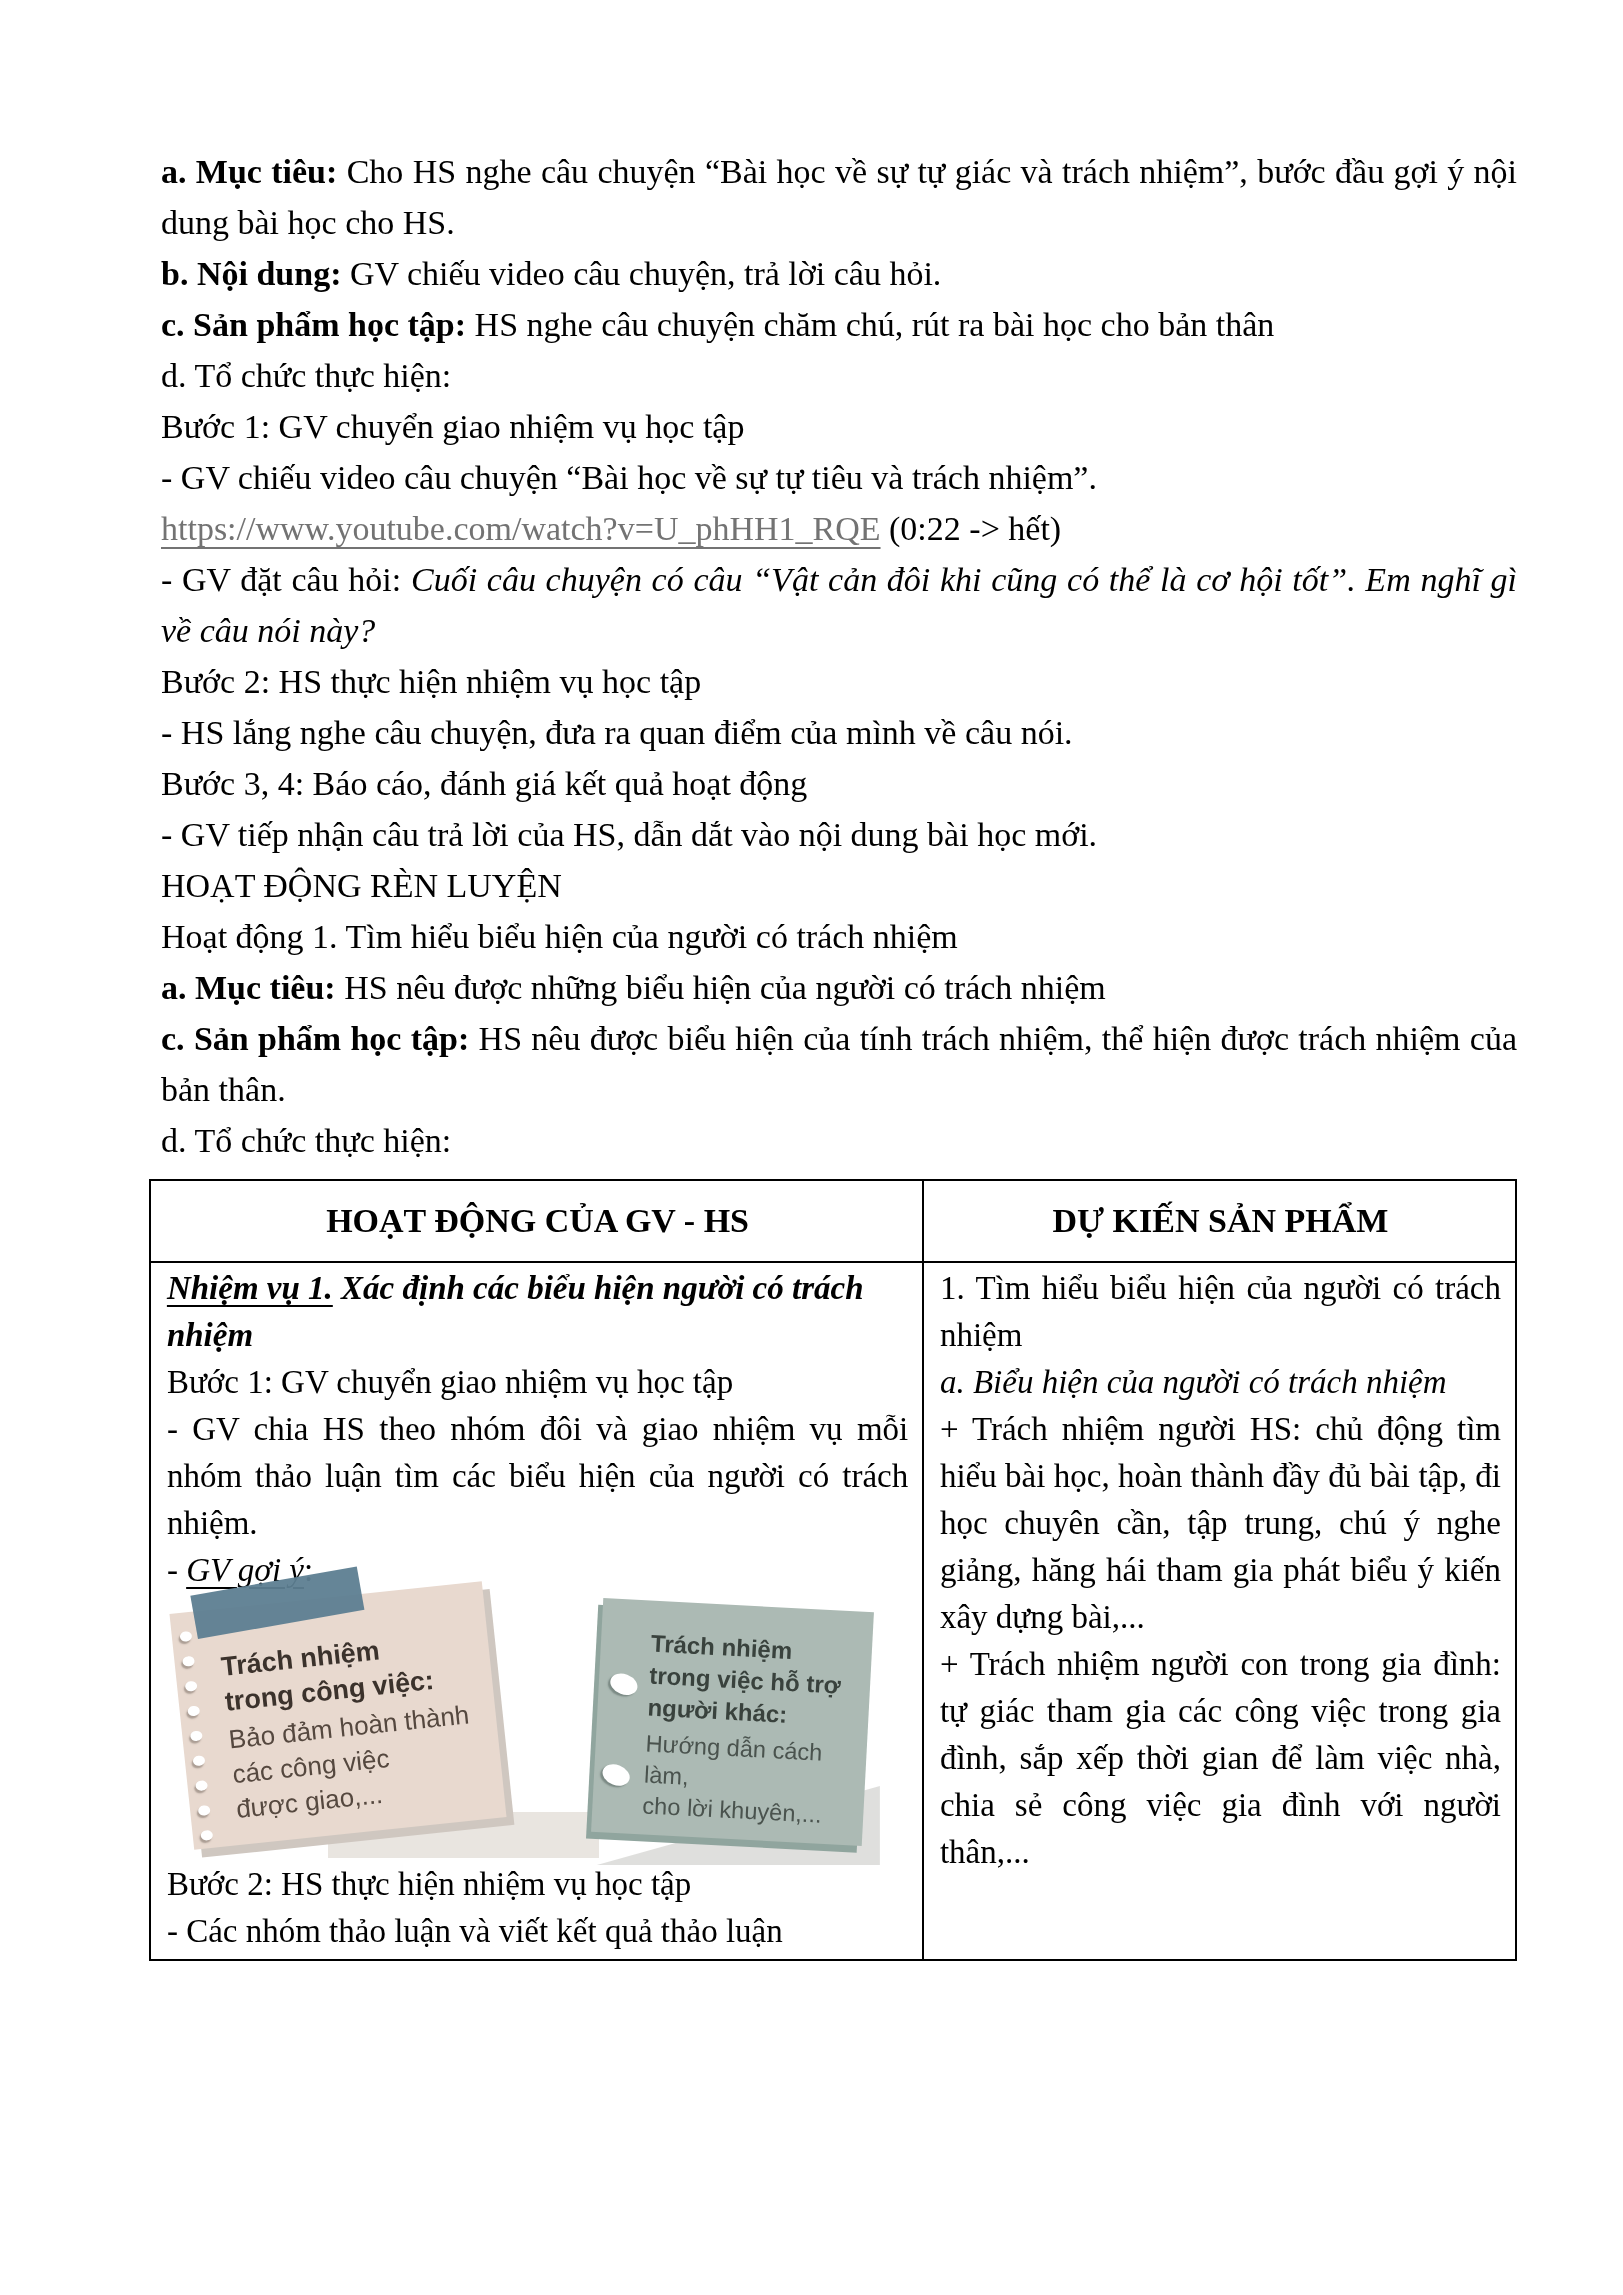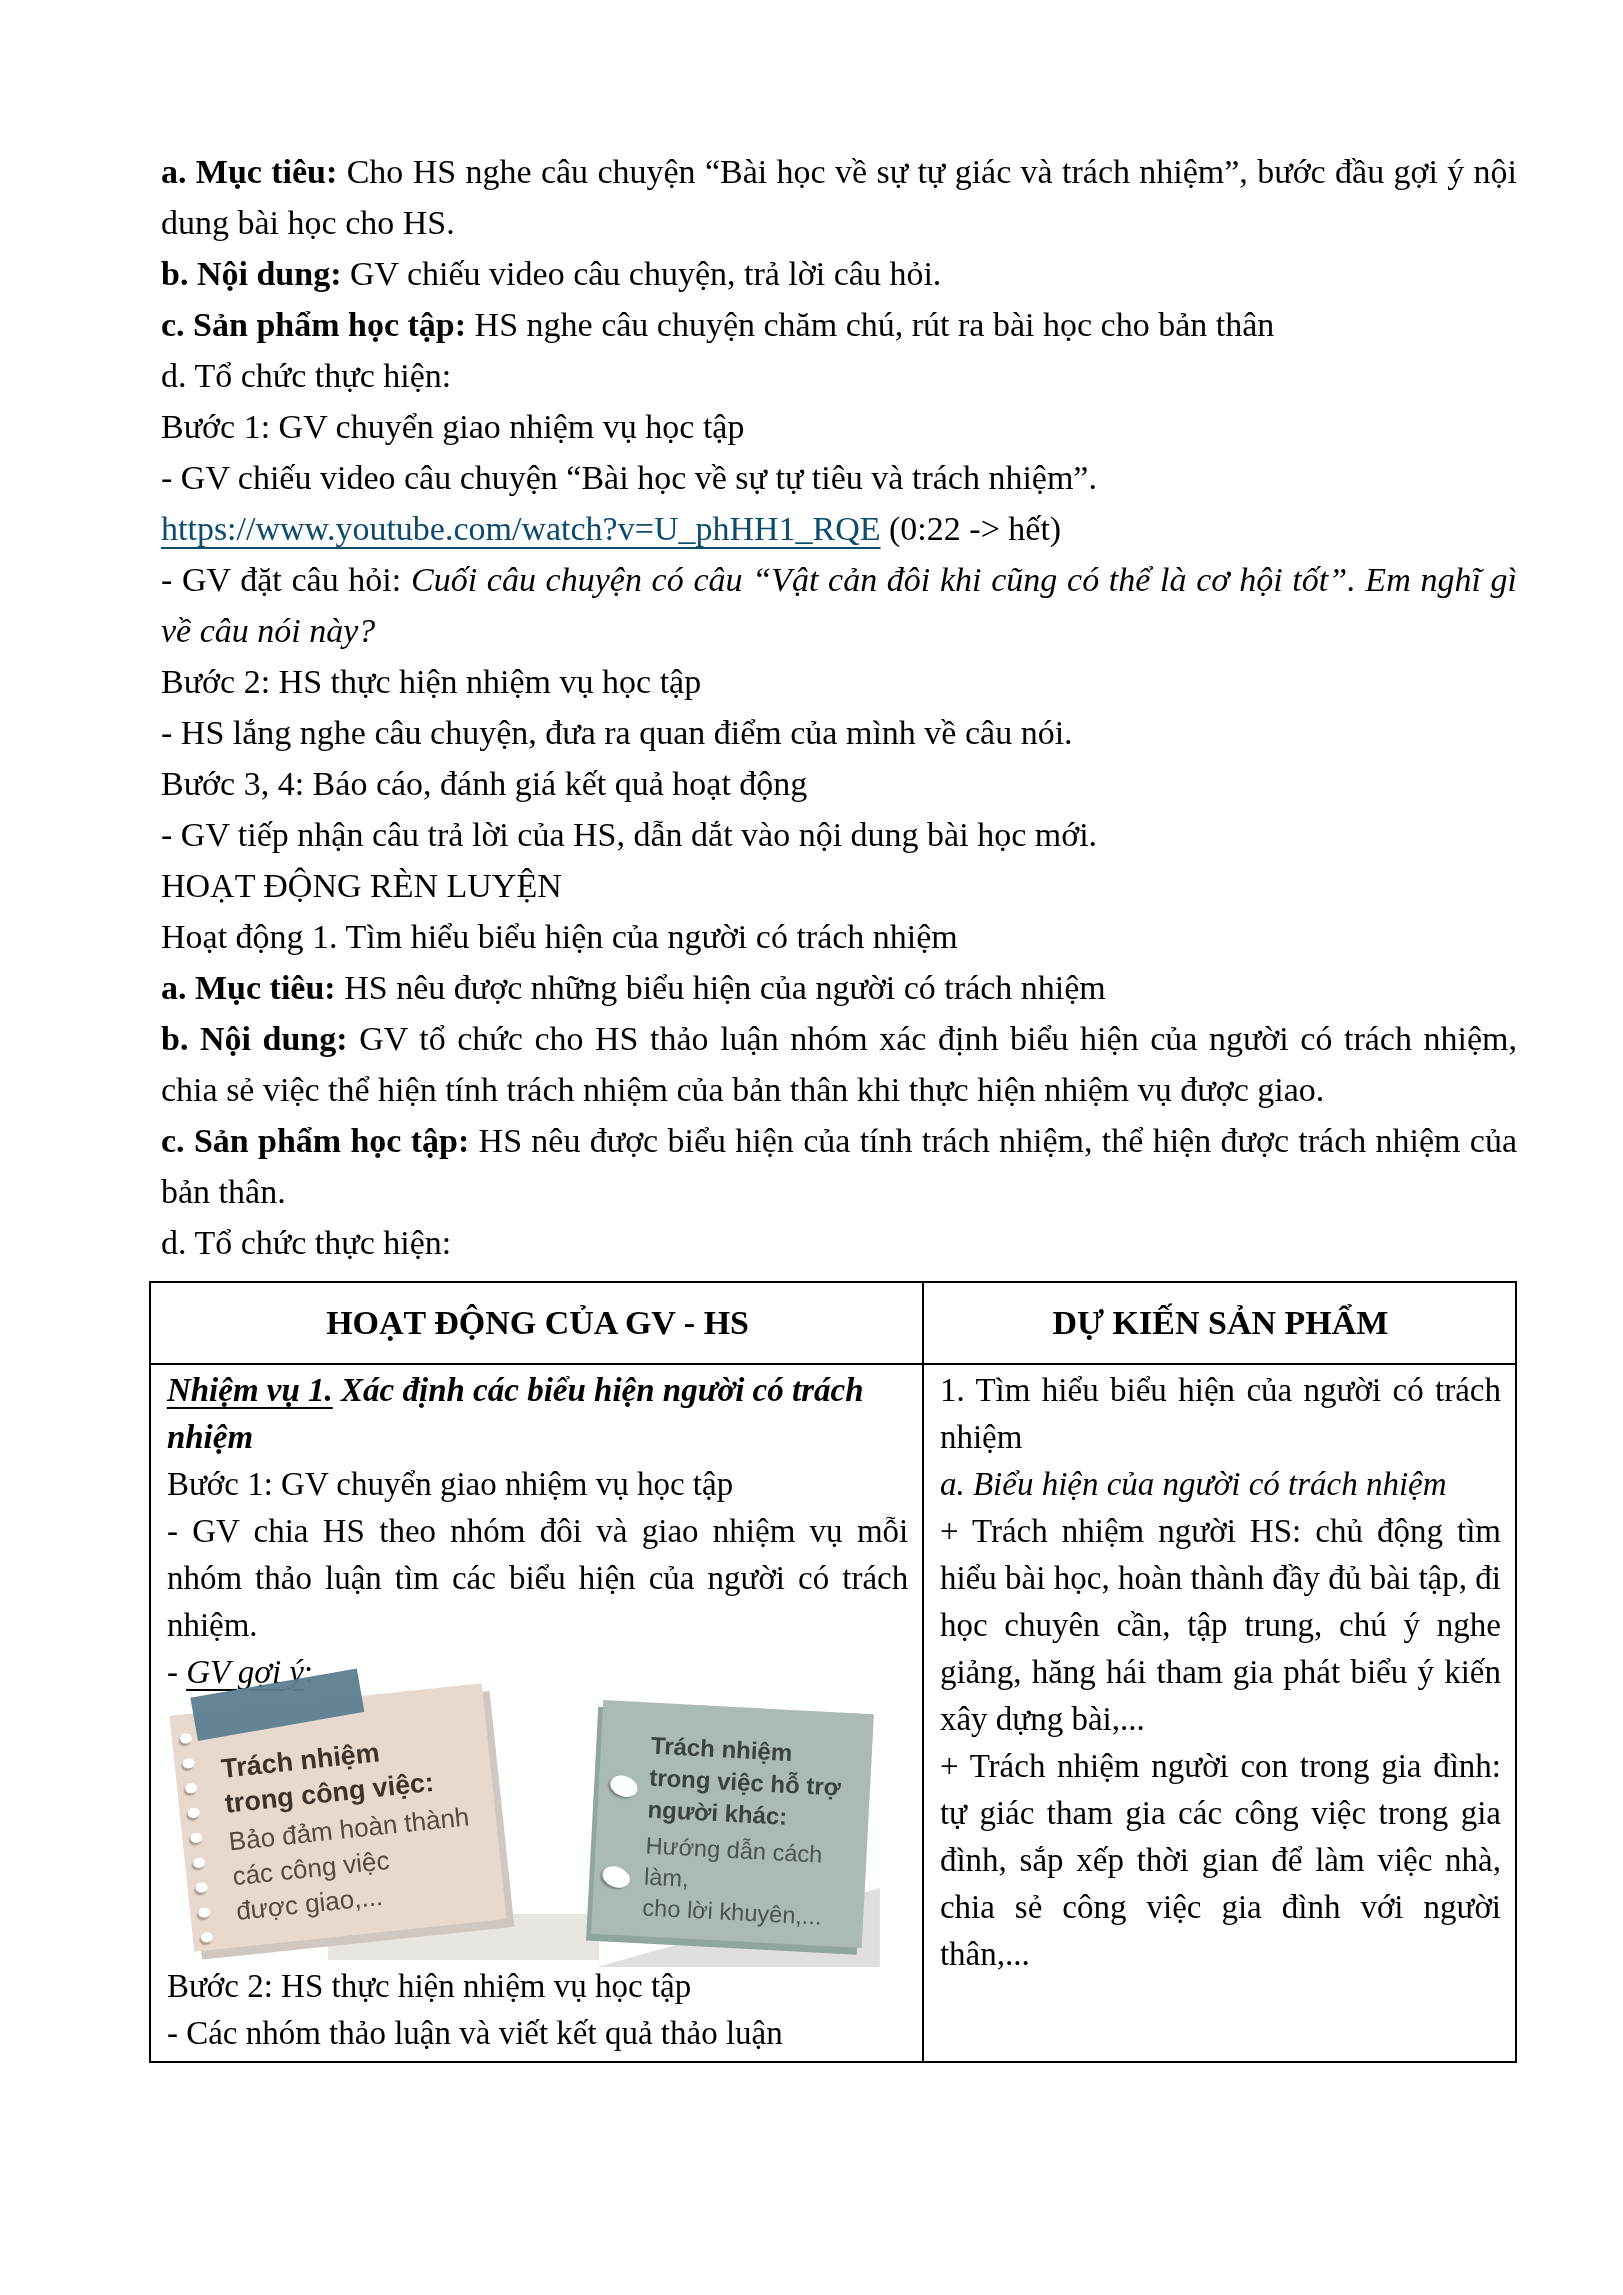--- a/index.html
+++ b/index.html
@@ -27,21 +27,21 @@
   }
   .para.left { text-align: left; }
   .b { font-weight: normal; }
   .i { font-style: italic; }
   .u-label {
     text-decoration: underline;
     text-decoration-thickness: 2.4px;
     text-underline-offset: 5.5px;
   }
   a.doclink {
-    color: #0c4a6e;
+    color: #737373;
     text-decoration: underline;
     text-decoration-thickness: 2.4px;
     text-underline-offset: 7px;
   }
   
   table.gvhs {
     border-collapse: collapse;
     width: calc(100% + 11.8px);
     margin-left: -11.8px;
     margin-top: 13.4px;
@@ -202,21 +202,20 @@
   <p class="para left b">Bước 3, 4: Báo cáo, đánh giá kết quả hoạt động</p>
 
   <p class="para left">- GV tiếp nhận câu trả lời của HS, dẫn dắt vào nội dung bài học mới.</p>
 
   <p class="para left b">HOẠT ĐỘNG RÈN LUYỆN</p>
 
   <p class="para left b">Hoạt động 1. Tìm hiểu biểu hiện của người có trách nhiệm</p>
 
   <p class="para left"><b>a. Mục tiêu:</b><span> HS nêu được những biểu hiện của người có trách nhiệm</span></p>
 
-  <p class="para"><b>b. Nội dung:</b><span> GV tổ chức cho HS thảo luận nhóm xác định biểu hiện của người có trách nhiệm, chia sẻ việc thể hiện tính trách nhiệm của bản thân khi thực hiện nhiệm vụ được giao.</span></p>
 
   <p class="para"><b>c. Sản phẩm học tập:</b><span> HS nêu được biểu hiện của tính trách nhiệm, thể hiện được trách nhiệm của bản thân.</span></p>
 
   <p class="para left b">d. Tổ chức thực hiện:</p>
 
   <table class="gvhs">
     <colgroup>
         <col class="c-left">
         <col class="c-right">
       </colgroup>

